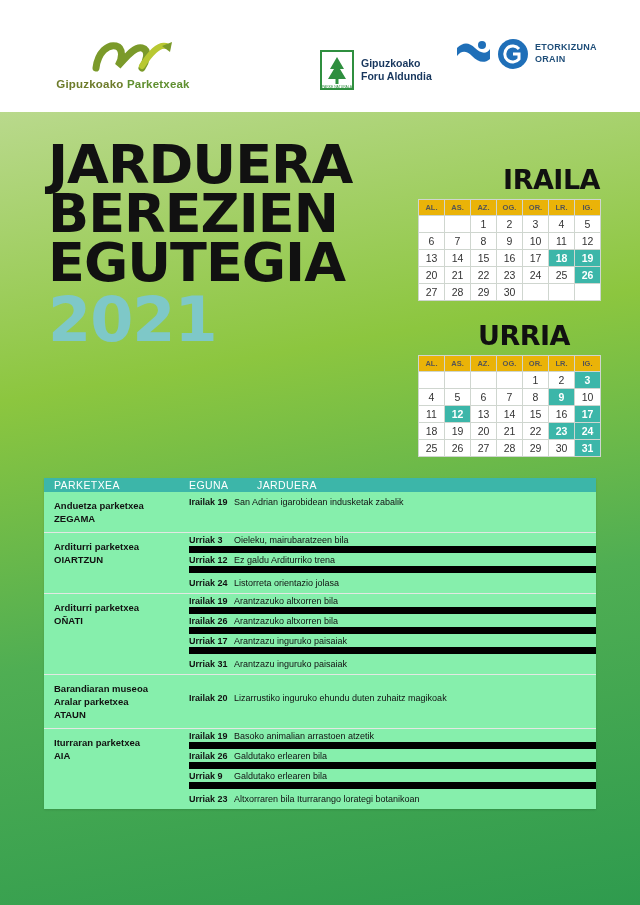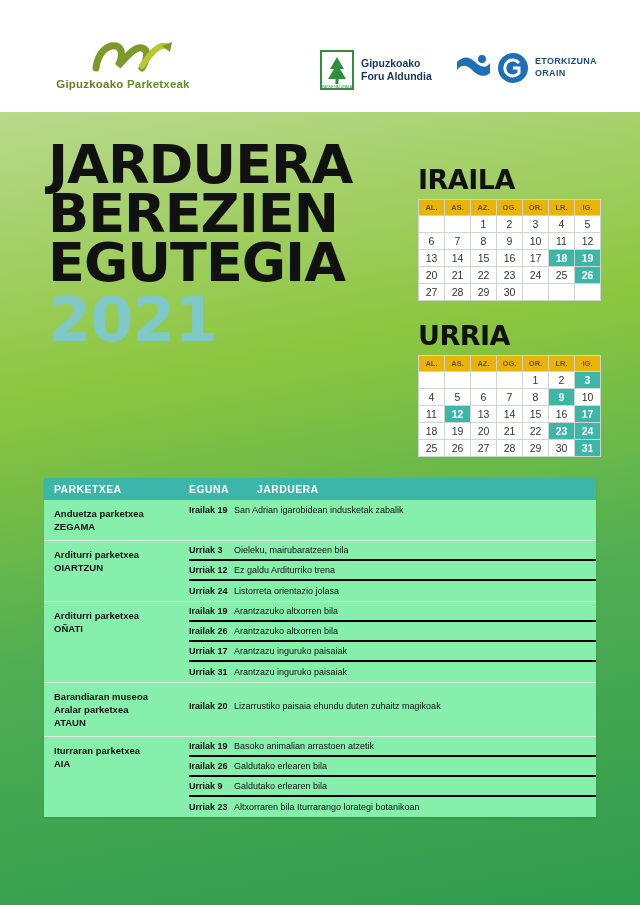--- a/index.html
+++ b/index.html
@@ -41,21 +41,21 @@
     display: flex; align-items: center; gap: 7px;
   }
   .logo-gfa .tree-badge {
     width: 34px; height: 40px;
   }
   .logo-gfa .gfa-text {
     font-size: 10.5px; font-weight: bold; line-height: 1.25;
     color: #17365d;
   }
   .logo-etorkizuna {
-    position: absolute; left: 455px; top: 52px;
+    position: absolute; left: 455px; top: 38px;
     display: flex; align-items: center; gap: 6px;
   }
   .logo-etorkizuna .waves { width: 36px; height: 30px; }
   .logo-etorkizuna .circle-g { width: 32px; height: 32px; }
   .logo-etorkizuna .eo-text {
     font-size: 9px; font-weight: bold; line-height: 1.3;
     color: #1f4e79; letter-spacing: .3px;
   }
 
   
@@ -86,20 +86,21 @@
   
   .month {
     position: absolute;
   }
   .month.iraila { left: 418px; top: 164px; width: 182px; }
   .month.urria  { left: 418px; top: 320px; width: 152px; }
   .month-name {
     font-size: 27px; font-weight: bold; color: #111;
     letter-spacing: -0.5px; margin-bottom: 4px;
     font-family: "DejaVu Sans", sans-serif;
+    text-align: right;
   }
   table.cal {
     border-collapse: collapse;
     width: 182px;
     background: #ffffff;
     table-layout: fixed;
   }
   table.cal th, table.cal td {
     width: 26px; height: 17px;
     text-align: center;
@@ -122,24 +123,24 @@
   .acts {
     position: absolute; left: 44px; top: 478px;
     width: 552px;
     background: #ffffff;
     box-shadow: 0 1px 2px rgba(0,0,0,.12);
   }
   .acts-head {
     display: flex;
     background: #3cb6a9;
     color: #ffffff;
-    font-weight: bold;
+    font-weight: normal;
     font-size: 10.5px;
     letter-spacing: .4px;
-    height: 22px; align-items: center;
+    height: 14px; align-items: center;
   }
   .acts-head .c1 { width: 145px; padding-left: 10px; }
   .acts-head .c2 { width: 68px; }
   .acts-head .c3 { flex: 1; }
   .group {
     display: flex;
     border-bottom: 1px solid #e3e8e3;
     background: #86efac;
   }
   .group:last-child { border-bottom: none; }
@@ -148,21 +149,21 @@
     padding: 7px 8px 7px 10px;
     font-size: 9.5px; font-weight: bold;
     color: #111; line-height: 13px;
   }
   .group .place .town { display: block; }
   .group .rows { flex: 1; }
   .row {
     display: flex;
     align-items: center;
     min-height: 20px;
-    border-bottom: 2px solid #000000;
+    border-bottom: 7px solid #000000;
   }
   .row:last-child { border-bottom: none; }
   .row .date {
     width: 45px;
     font-size: 9px; font-weight: bold; color: #111;
   }
   .row .act {
     flex: 1;
     font-size: 9px; color: #111;
     padding-right: 8px;
@@ -429,21 +430,21 @@
 
     <div class="group">
       <div class="place">
         <span>Barandiaran museoa</span>
         <span class="town">Aralar parketxea</span>
         <span class="town">ATAUN</span>
       </div>
       <div class="rows">
         <div class="row" style="min-height:46px">
           <div class="date">Irailak 20</div>
-          <div class="act">Lizarrustiko paisaia ehundu duten zuhaitz magikoak</div>
+          <div class="act">Lizarrustiko inguruko ehundu duten zuhaitz magikoak</div>
         </div>
       </div>
     </div>
 
     <div class="group">
       <div class="place">
         <span>Iturraran parketxea</span>
         <span class="town">AIA</span>
       </div>
       <div class="rows">

